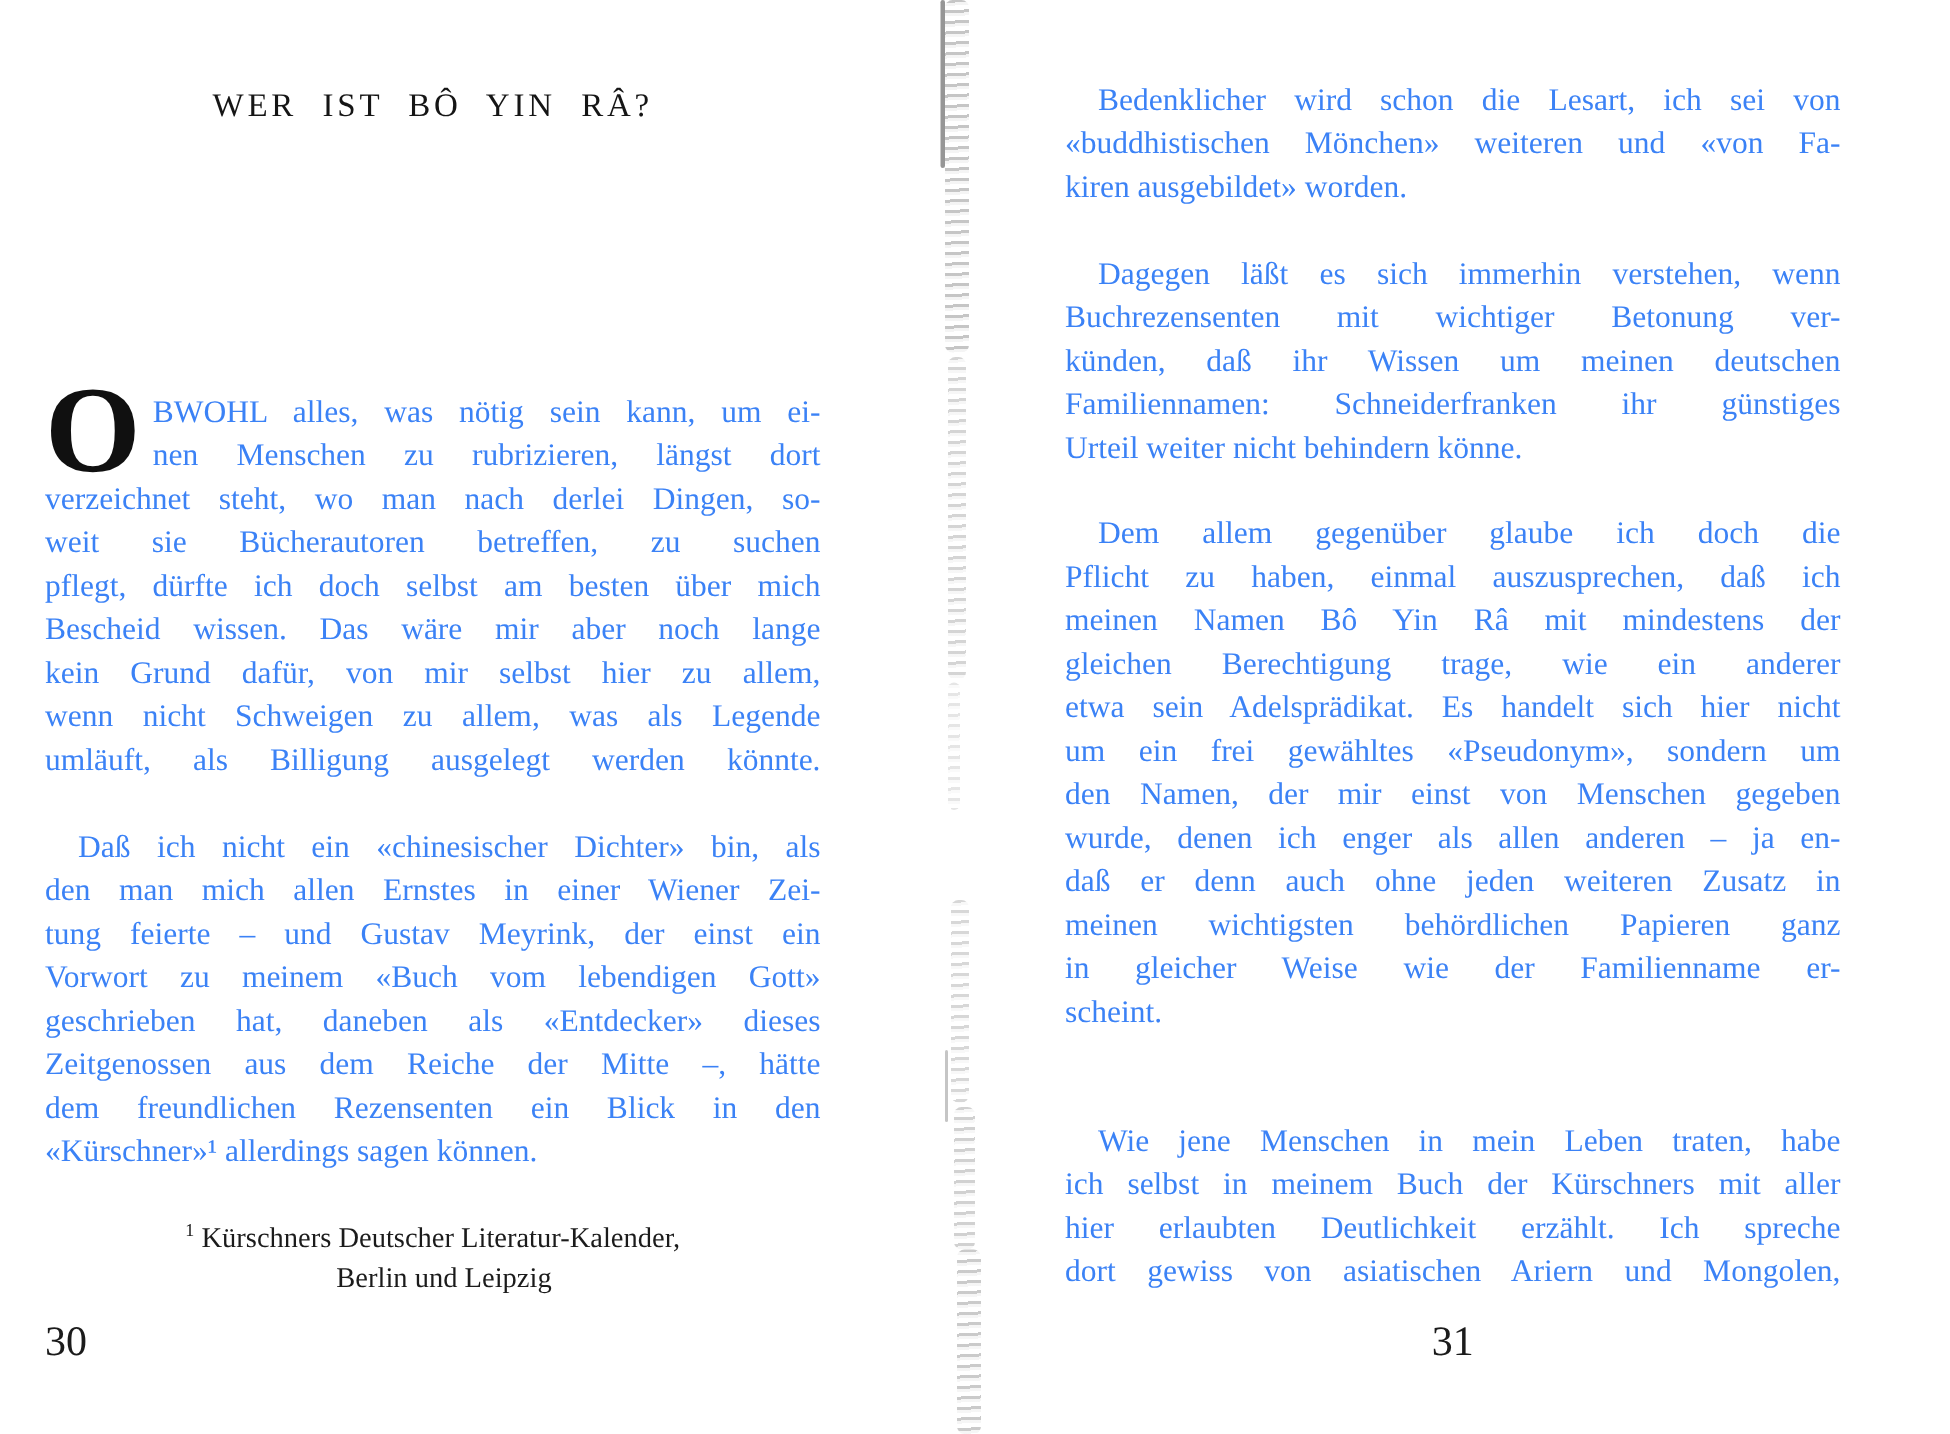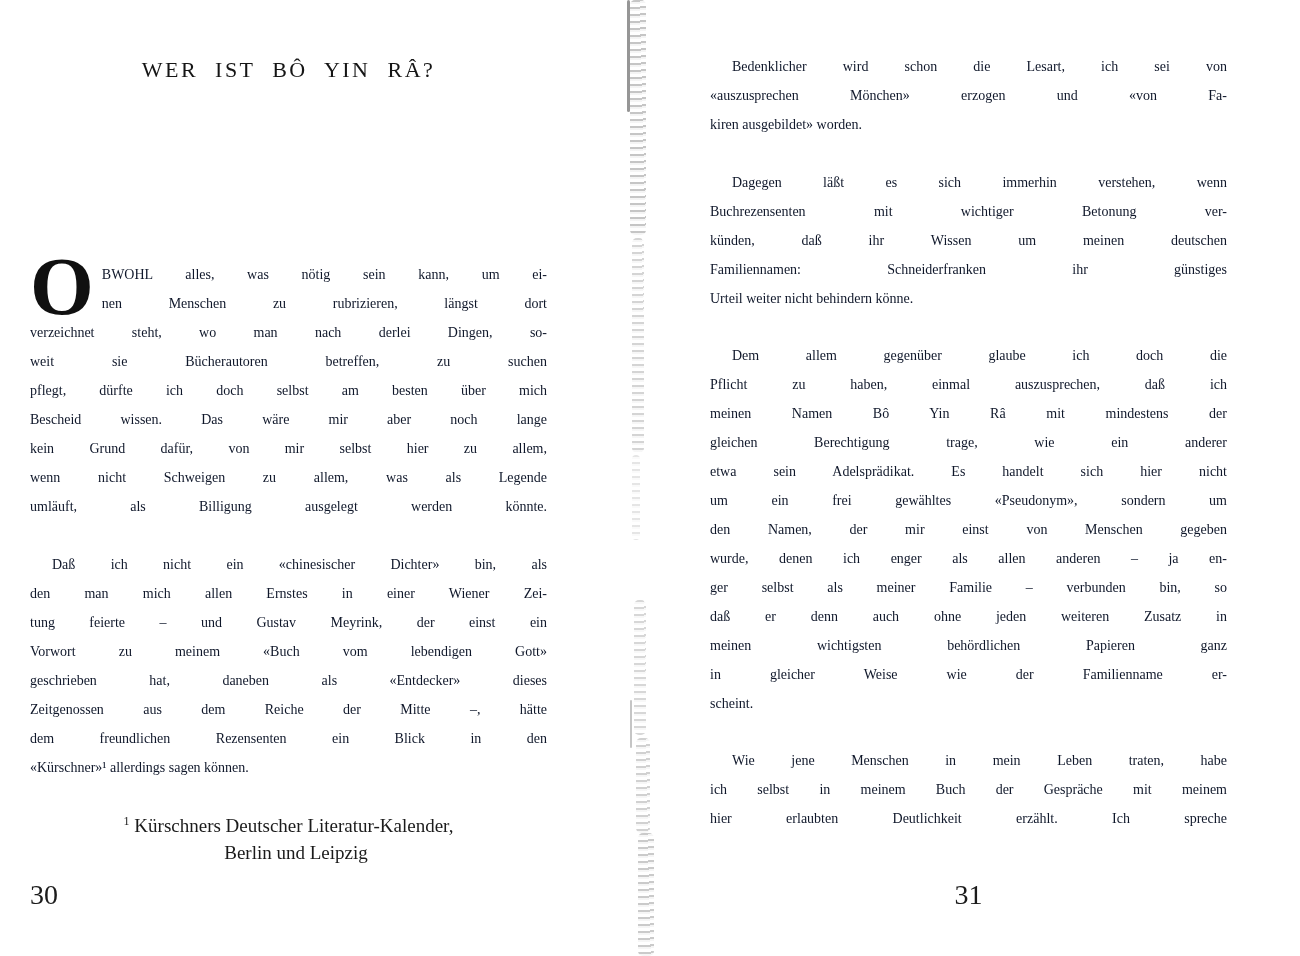--- a/index.html
+++ b/index.html
@@ -21,25 +21,25 @@
   .title {
     font-size: 22px;
     line-height: 29px;
     text-align: center;
     letter-spacing: 2.5px;
     word-spacing: 9px;
     color: #151515;
   }
 
   .line {
-    font-size: 14px;
+    font-size: 21px;
     line-height: 29px;
     text-align: justify;
     text-align-last: justify;
-    color: #0f172a;
+    color: #3b82f6;
   }
   .line.end    { text-align-last: left; }
   .line.indent { padding-left: 22px; }
 
   .dropcap {
     float: left;
     height: 58px;
     line-height: 54px;
     font-size: 82px;
     font-weight: bold;
@@ -130,50 +130,50 @@
     <div class="blob b5"></div>
     <div class="blob darkline b6"></div>
     <div class="blob b7"></div>
     <div class="blob b8"></div>
   </div>
 
   <div class="page" id="right-page">
 
     <div class="block" style="top:52px;">
       <div class="line indent">Bedenklicher wird schon die Lesart, ich sei von</div>
-      <div class="line">«auszusprechen Mönchen» erzogen und «von Fa-</div>
+      <div class="line">«buddhistischen Mönchen» weiteren und «von Fa-</div>
       <div class="line end">kiren ausgebildet» worden.</div>
     </div>
 
     <div class="block" style="top:168px;">
       <div class="line indent">Dagegen läßt es sich immerhin verstehen, wenn</div>
       <div class="line">Buchrezensenten mit wichtiger Betonung ver-</div>
       <div class="line">künden, daß ihr Wissen um meinen deutschen</div>
       <div class="line">Familiennamen: Schneiderfranken ihr günstiges</div>
       <div class="line end">Urteil weiter nicht behindern könne.</div>
     </div>
 
     <div class="block" style="top:341px;">
       <div class="line indent">Dem allem gegenüber glaube ich doch die</div>
       <div class="line">Pflicht zu haben, einmal auszusprechen, daß ich</div>
       <div class="line">meinen Namen Bô Yin Râ mit mindestens der</div>
       <div class="line">gleichen Berechtigung trage, wie ein anderer</div>
       <div class="line">etwa sein Adelsprädikat. Es handelt sich hier nicht</div>
       <div class="line">um ein frei gewähltes «Pseudonym», sondern um</div>
       <div class="line">den Namen, der mir einst von Menschen gegeben</div>
       <div class="line">wurde, denen ich enger als allen anderen – ja en-</div>
-      <div class="line">ger selbst als meiner Familie – verbunden bin, so</div>
       <div class="line">daß er denn auch ohne jeden weiteren Zusatz in</div>
       <div class="line">meinen wichtigsten behördlichen Papieren ganz</div>
       <div class="line">in gleicher Weise wie der Familienname er-</div>
       <div class="line end">scheint.</div>
     </div>
 
     <div class="block" style="top:746px;">
       <div class="line indent">Wie jene Menschen in mein Leben traten, habe</div>
-      <div class="line">ich selbst in meinem Buch der Gespräche mit meinem</div>
+      <div class="line">ich selbst in meinem Buch der Kürschners mit aller</div>
       <div class="line">hier erlaubten Deutlichkeit erzählt. Ich spreche</div>
+      <div class="line">dort gewiss von asiatischen Ariern und Mongolen,</div>
     </div>
 
     <div class="block pagenum right" style="top:880px;">31</div>
   </div>
 
 </div>
 
 </body></html>

